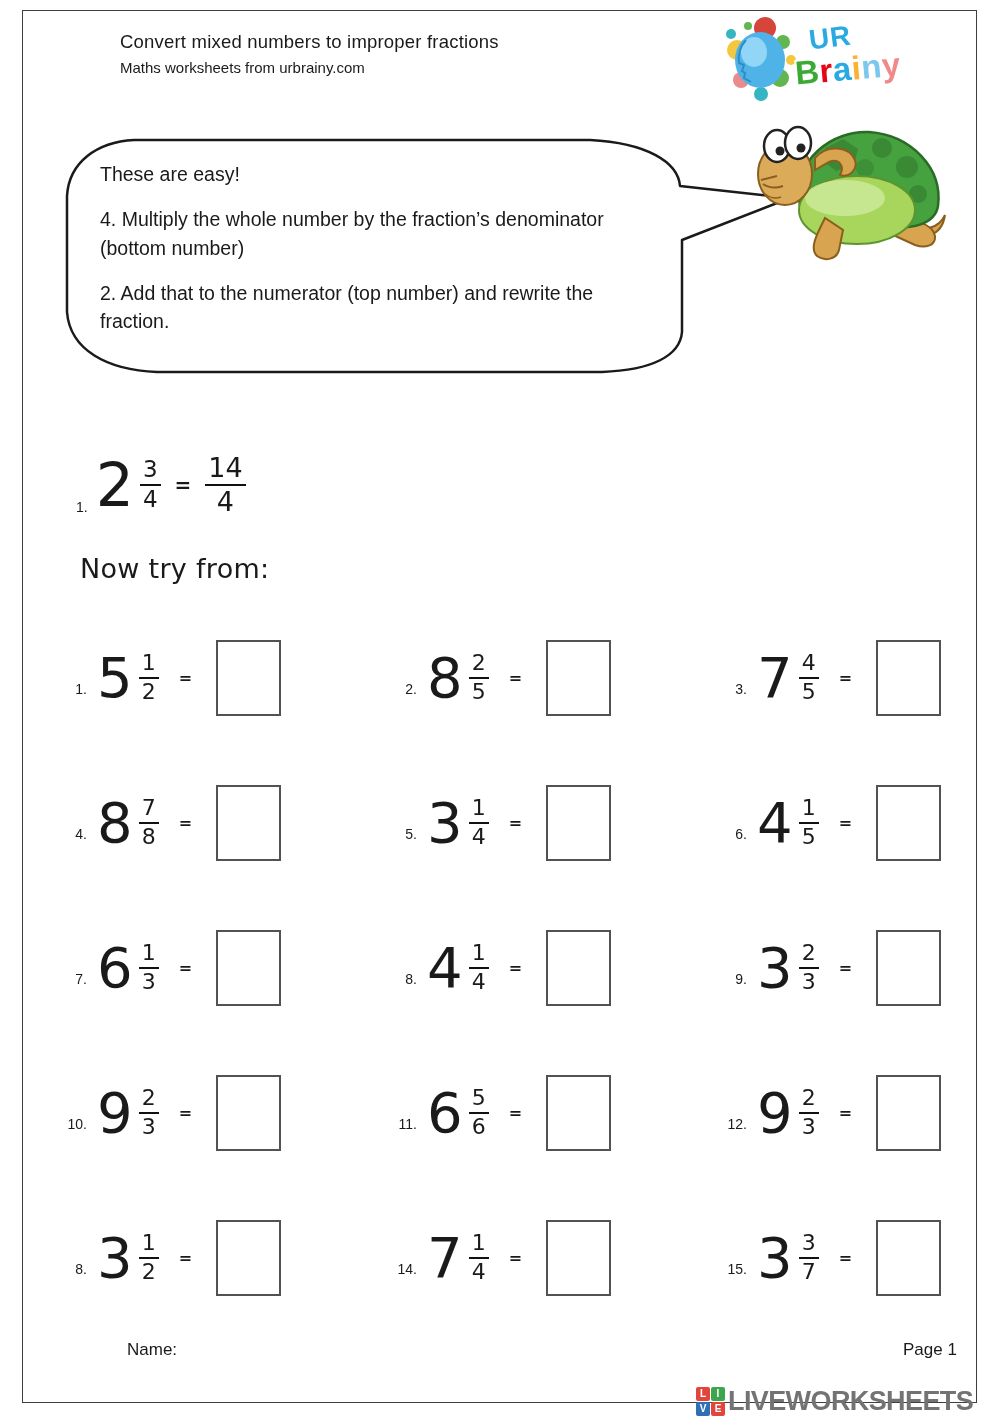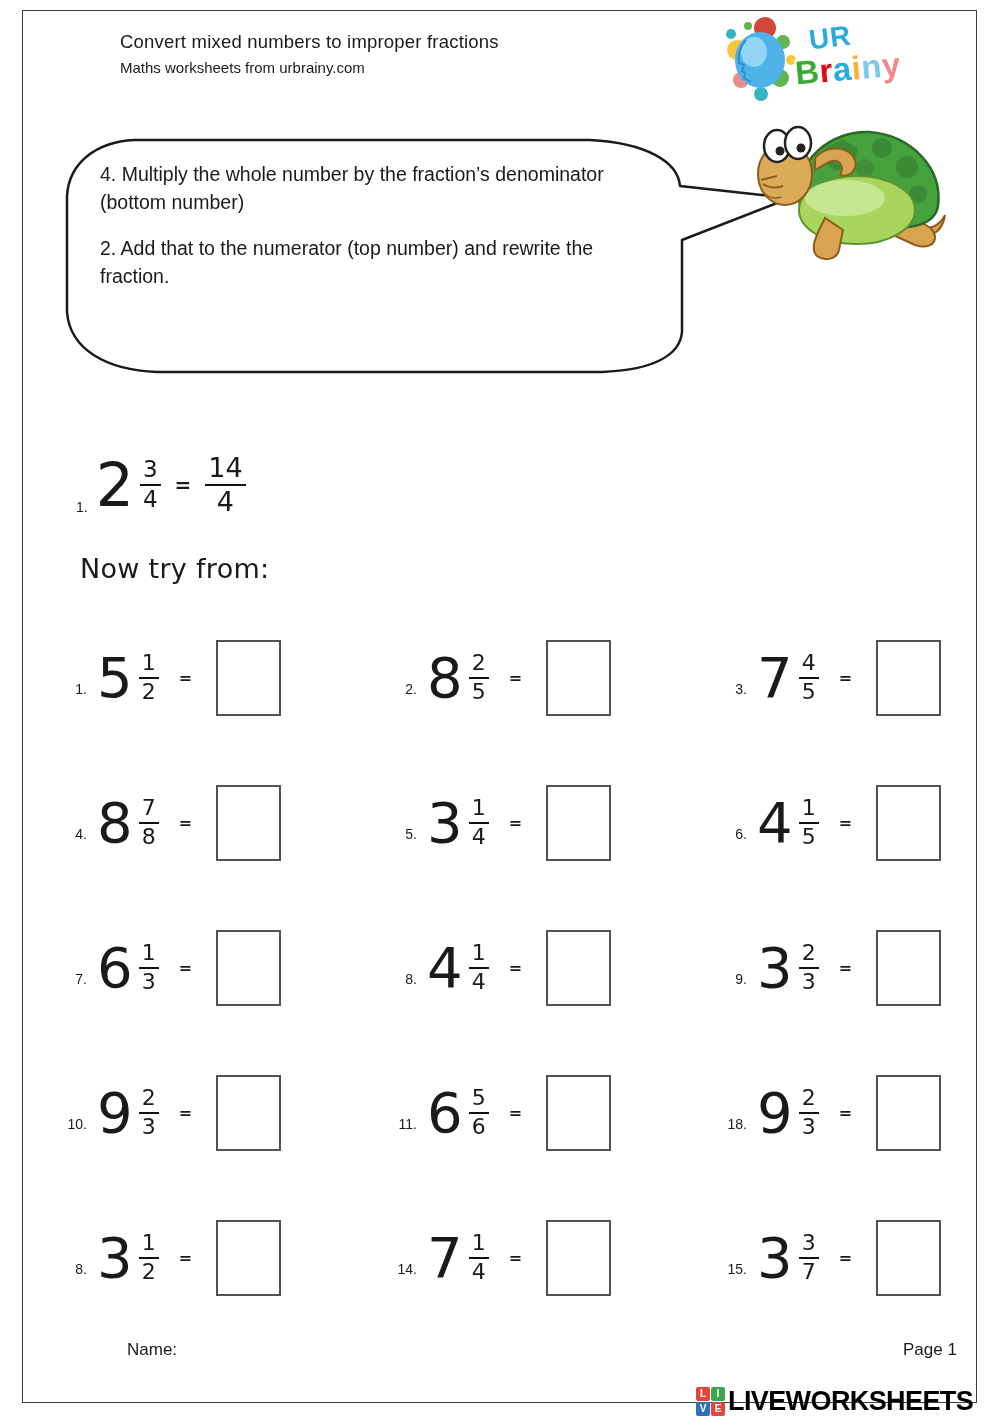--- a/index.html
+++ b/index.html
@@ -105,20 +105,21 @@
   <div class="urb-ur" style="color: rgb(41, 171, 226);">UR</div>
   <div class="urb-brainy"><span style="color: rgb(58, 170, 53);">B</span><span style="color: rgb(227, 6, 19);">r</span><span style="color: rgb(41, 171, 226);">a</span><span style="color: rgb(249, 178, 51);">i</span><span style="color: rgb(124, 199, 238);">n</span><span style="color: rgb(240, 138, 138);">y</span></div>
 </div>
 
 <svg class="bubble-svg" viewBox="0 0 740 242">
   <path d="M 72 4 L 528 4 C 585 7 616 26 618 50 L 728 62 L 620 104 L 620 196
            C 618 220 590 234 540 236 L 95 236 C 45 234 8 214 5 176 L 5 60
            C 7 26 35 6 72 4 Z" fill="#ffffff" stroke="#1a1a1a" stroke-width="2.5" stroke-linejoin="round"></path>
 </svg>
 <div class="bubble-text">
+  <p>These are easy!</p>
   <p>4. Multiply the whole number by the fraction’s denominator (bottom number)</p>
   <p>2. Add that to the numerator (top number) and rewrite the fraction.</p>
 </div>
 
 <svg class="turtle" viewBox="0 0 207 157">
   <path d="M153 112 C178 125 197 118 200 97 C194 110 180 115 161 104 Z" fill="#d9a44f" stroke="#8a5f1e" stroke-width="2"></path>
   <path d="M146 102 C167 99 188 106 190 118 C191 127 181 131 170 127 L146 116 Z" fill="#d9a44f" stroke="#8a5f1e" stroke-width="2"></path>
   <path d="M55 88 C46 40 90 12 124 14 C166 17 198 50 193 88 C190 106 168 112 138 109 L68 100 Z" fill="#46a13f" stroke="#2a6b26" stroke-width="2.5"></path>
   <path d="M80 30 l18 -9 15 10 -4 16 -18 6 -13 -10 Z" fill="#378534" opacity="0.85"></path>
   <circle cx="137" cy="30" r="10" fill="#378534" opacity="0.85"></circle>
@@ -271,21 +272,21 @@
     <span class="whole">6</span>
     <span class="frac pfrac">
         <span class="fnum">5</span>
         <span class="fden">6</span>
       </span>
     <span class="eq">=</span>
     <span class="abox"></span>
   </div>
 
   <div class="cell">
-    <span class="plabel">18.</span>
+    <span class="plabel">12.</span>
     <span class="whole">9</span>
     <span class="frac pfrac">
         <span class="fnum">2</span>
         <span class="fden">3</span>
       </span>
     <span class="eq">=</span>
     <span class="abox"></span>
   </div>
 
   <div class="cell">
@@ -326,14 +327,14 @@
 <div class="name-label">Name:</div>
 <div class="page-label">Page 1</div>
 
 <div class="watermark">
   <span class="wm-squares">
     <span class="wm-sq" style="background-color: rgb(226, 69, 60);">L</span>
     <span class="wm-sq" style="background-color: rgb(63, 164, 78);">I</span>
     <span class="wm-sq" style="background-color: rgb(47, 111, 181);">V</span>
     <span class="wm-sq" style="background-color: rgb(226, 69, 60);">E</span>
   </span>
-  <span class="wm-text" style="color: #000000;">LIVEWORKSHEETS</span>
+  <span class="wm-text" style="color: #737373;">LIVEWORKSHEETS</span>
 </div>
 
 </body></html>

